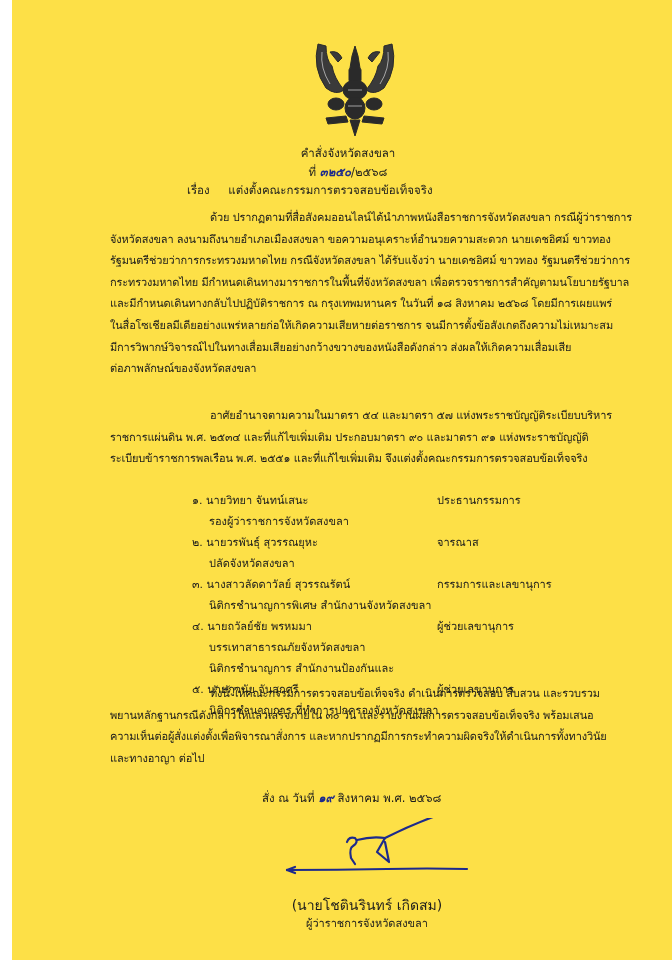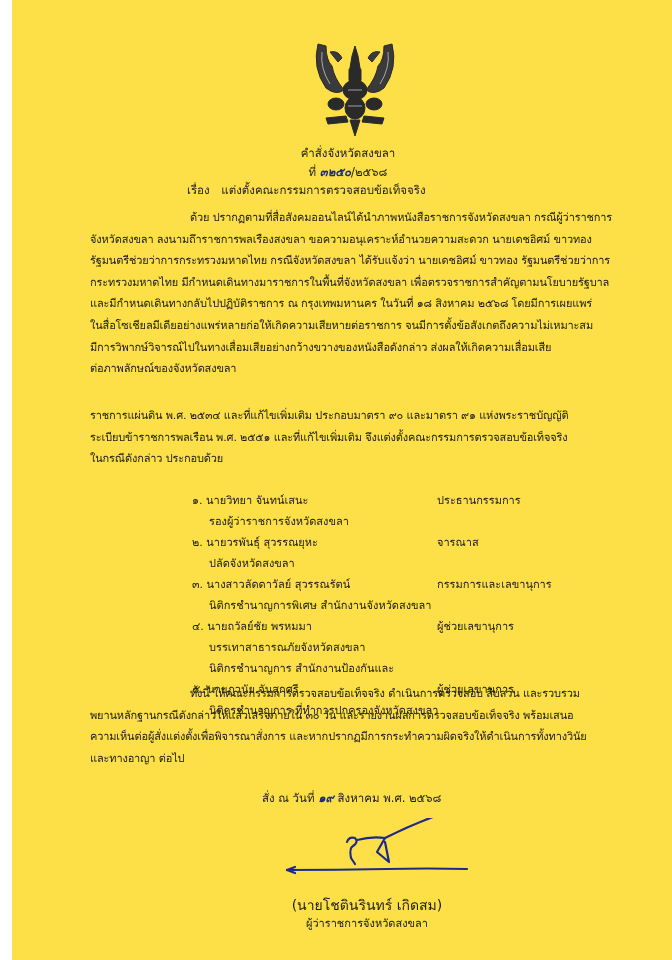--- a/index.html
+++ b/index.html
@@ -45,34 +45,35 @@
       font-style: italic;
     }
     .subject-line {
       position: absolute;
       left: 175px;
       top: 182px;
       font-size: 11.5px;
       line-height: 16px;
       white-space: nowrap;
     }
-    .subject-line .label { margin-right: 8px; }
+    .subject-line .label { margin-right: 15px; }
 
     .para {
       position: absolute;
       left: 78px;
       width: 568px;
       font-size: 11px;
       line-height: 21.6px;
       letter-spacing: -0.15px;
     }
     .para .line {
       display: block;
       white-space: nowrap;
       overflow: hidden;
+      margin-left: 20px;
     }
     .para .line.indent { padding-left: 100px; }
     .para-1 { top: 207px; }
     .para-2 { top: 405px; }
     .para-3 { top: 683px; }
 
     .members {
       position: absolute;
       left: 180px;
       top: 490px;
@@ -188,33 +189,33 @@
     <span>ที่</span>
     <span class="num-handwritten">๓๒๕๐</span><span>/๒๕๖๘</span>
   </div>
   <div class="subject-line">
     <span class="label">เรื่อง</span>
     <span>แต่งตั้งคณะกรรมการตรวจสอบข้อเท็จจริง</span>
   </div>
 
   <div class="para para-1">
     <span class="line indent">ด้วย ปรากฏตามที่สื่อสังคมออนไลน์ได้นำภาพหนังสือราชการจังหวัดสงขลา กรณีผู้ว่าราชการ</span>
-    <span class="line">จังหวัดสงขลา ลงนามถึาราชการพลเรืองสงขลา ขอความอนุเคราะห์อำนวยความสะดวก นายเดชอิศม์ ขาวทอง</span>
+    <span class="line">จังหวัดสงขลา ลงนามถึงนายอำเภอเมืองสงขลา ขอความอนุเคราะห์อำนวยความสะดวก นายเดชอิศม์ ขาวทอง</span>
     <span class="line">รัฐมนตรีช่วยว่าการกระทรวงมหาดไทย กรณีจังหวัดสงขลา ได้รับแจ้งว่า นายเดชอิศม์ ขาวทอง รัฐมนตรีช่วยว่าการ</span>
     <span class="line">กระทรวงมหาดไทย มีกำหนดเดินทางมาราชการในพื้นที่จังหวัดสงขลา เพื่อตรวจราชการสำคัญตามนโยบายรัฐบาล</span>
     <span class="line">และมีกำหนดเดินทางกลับไปปฏิบัติราชการ ณ กรุงเทพมหานคร ในวันที่ ๑๘ สิงหาคม ๒๕๖๘ โดยมีการเผยแพร่</span>
     <span class="line">ในสื่อโซเชียลมีเดียอย่างแพร่หลายก่อให้เกิดความเสียหายต่อราชการ จนมีการตั้งข้อสังเกตถึงความไม่เหมาะสม</span>
     <span class="line">มีการวิพากษ์วิจารณ์ไปในทางเสื่อมเสียอย่างกว้างขวางของหนังสือดังกล่าว ส่งผลให้เกิดความเสื่อมเสีย</span>
     <span class="line">ต่อภาพลักษณ์ของจังหวัดสงขลา</span>
   </div>
 
   <div class="para para-2">
+    <span class="line indent">อาศัยอำนาจตามความในมาตรา ๕๔ และมาตรา ๕๗ แห่งพระราชบัญญัติระเบียบบริหาร</span>
     <span class="line">ราชการแผ่นดิน พ.ศ. ๒๕๓๔ และที่แก้ไขเพิ่มเติม ประกอบมาตรา ๙๐ และมาตรา ๙๑ แห่งพระราชบัญญัติ</span>
     <span class="line">ระเบียบข้าราชการพลเรือน พ.ศ. ๒๕๕๑ และที่แก้ไขเพิ่มเติม จึงแต่งตั้งคณะกรรมการตรวจสอบข้อเท็จจริง</span>
-    <span class="line">ในกรณีดังกล่าว ประกอบด้วย</span>
   </div>
 
   <div class="members">
     <div class="member">
       <div class="name-row">
         <span class="name"><span>๑.</span> <span>นายวิทยา จันทน์เสนะ</span></span>
         <span class="role">ประธานกรรมการ</span>
       </div>
       <span class="pos-line">รองผู้ว่าราชการจังหวัดสงขลา</span>
     </div>

